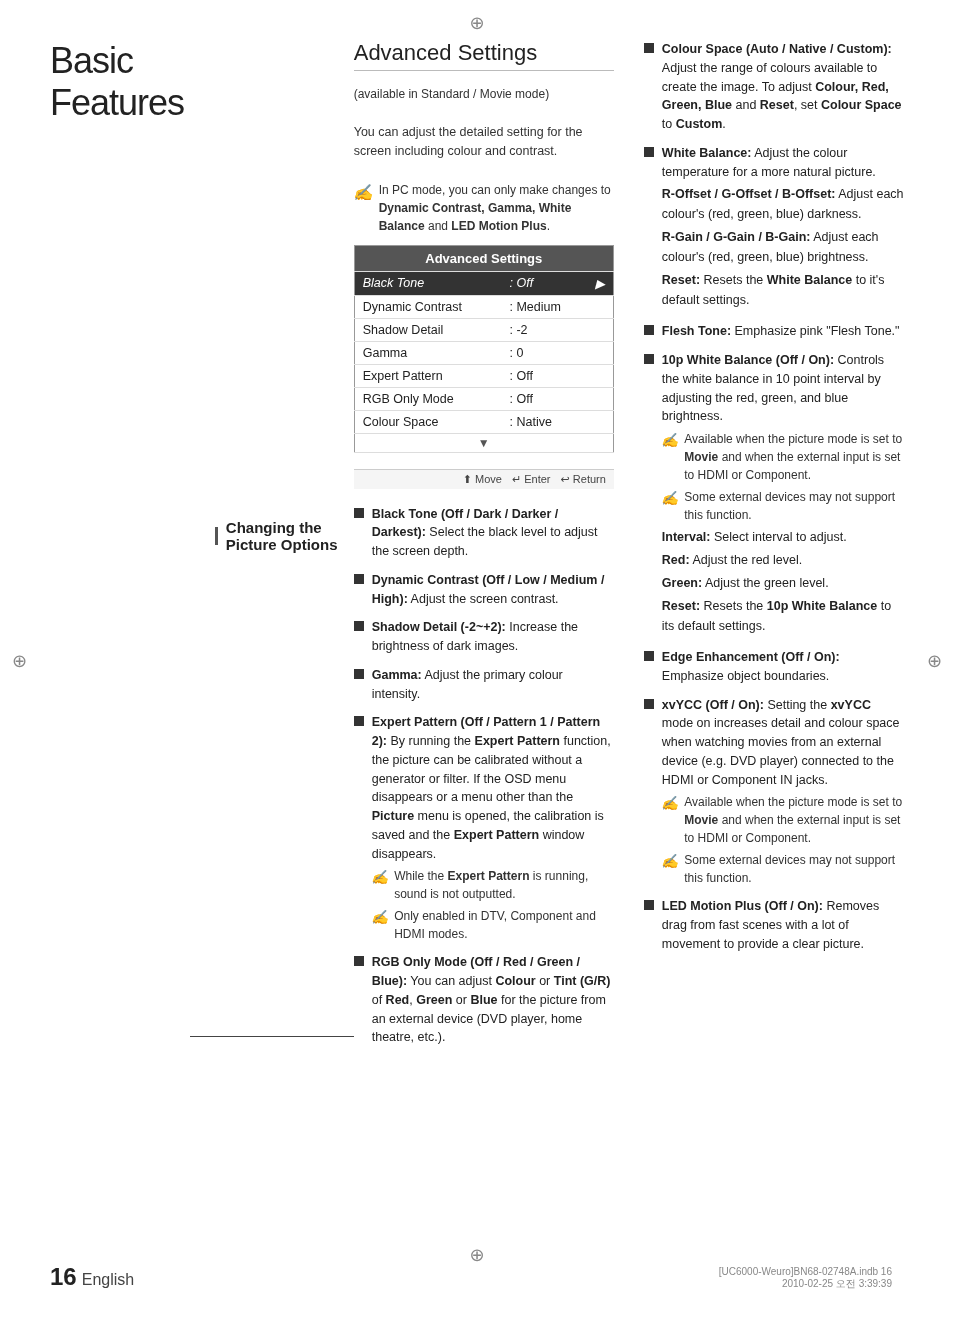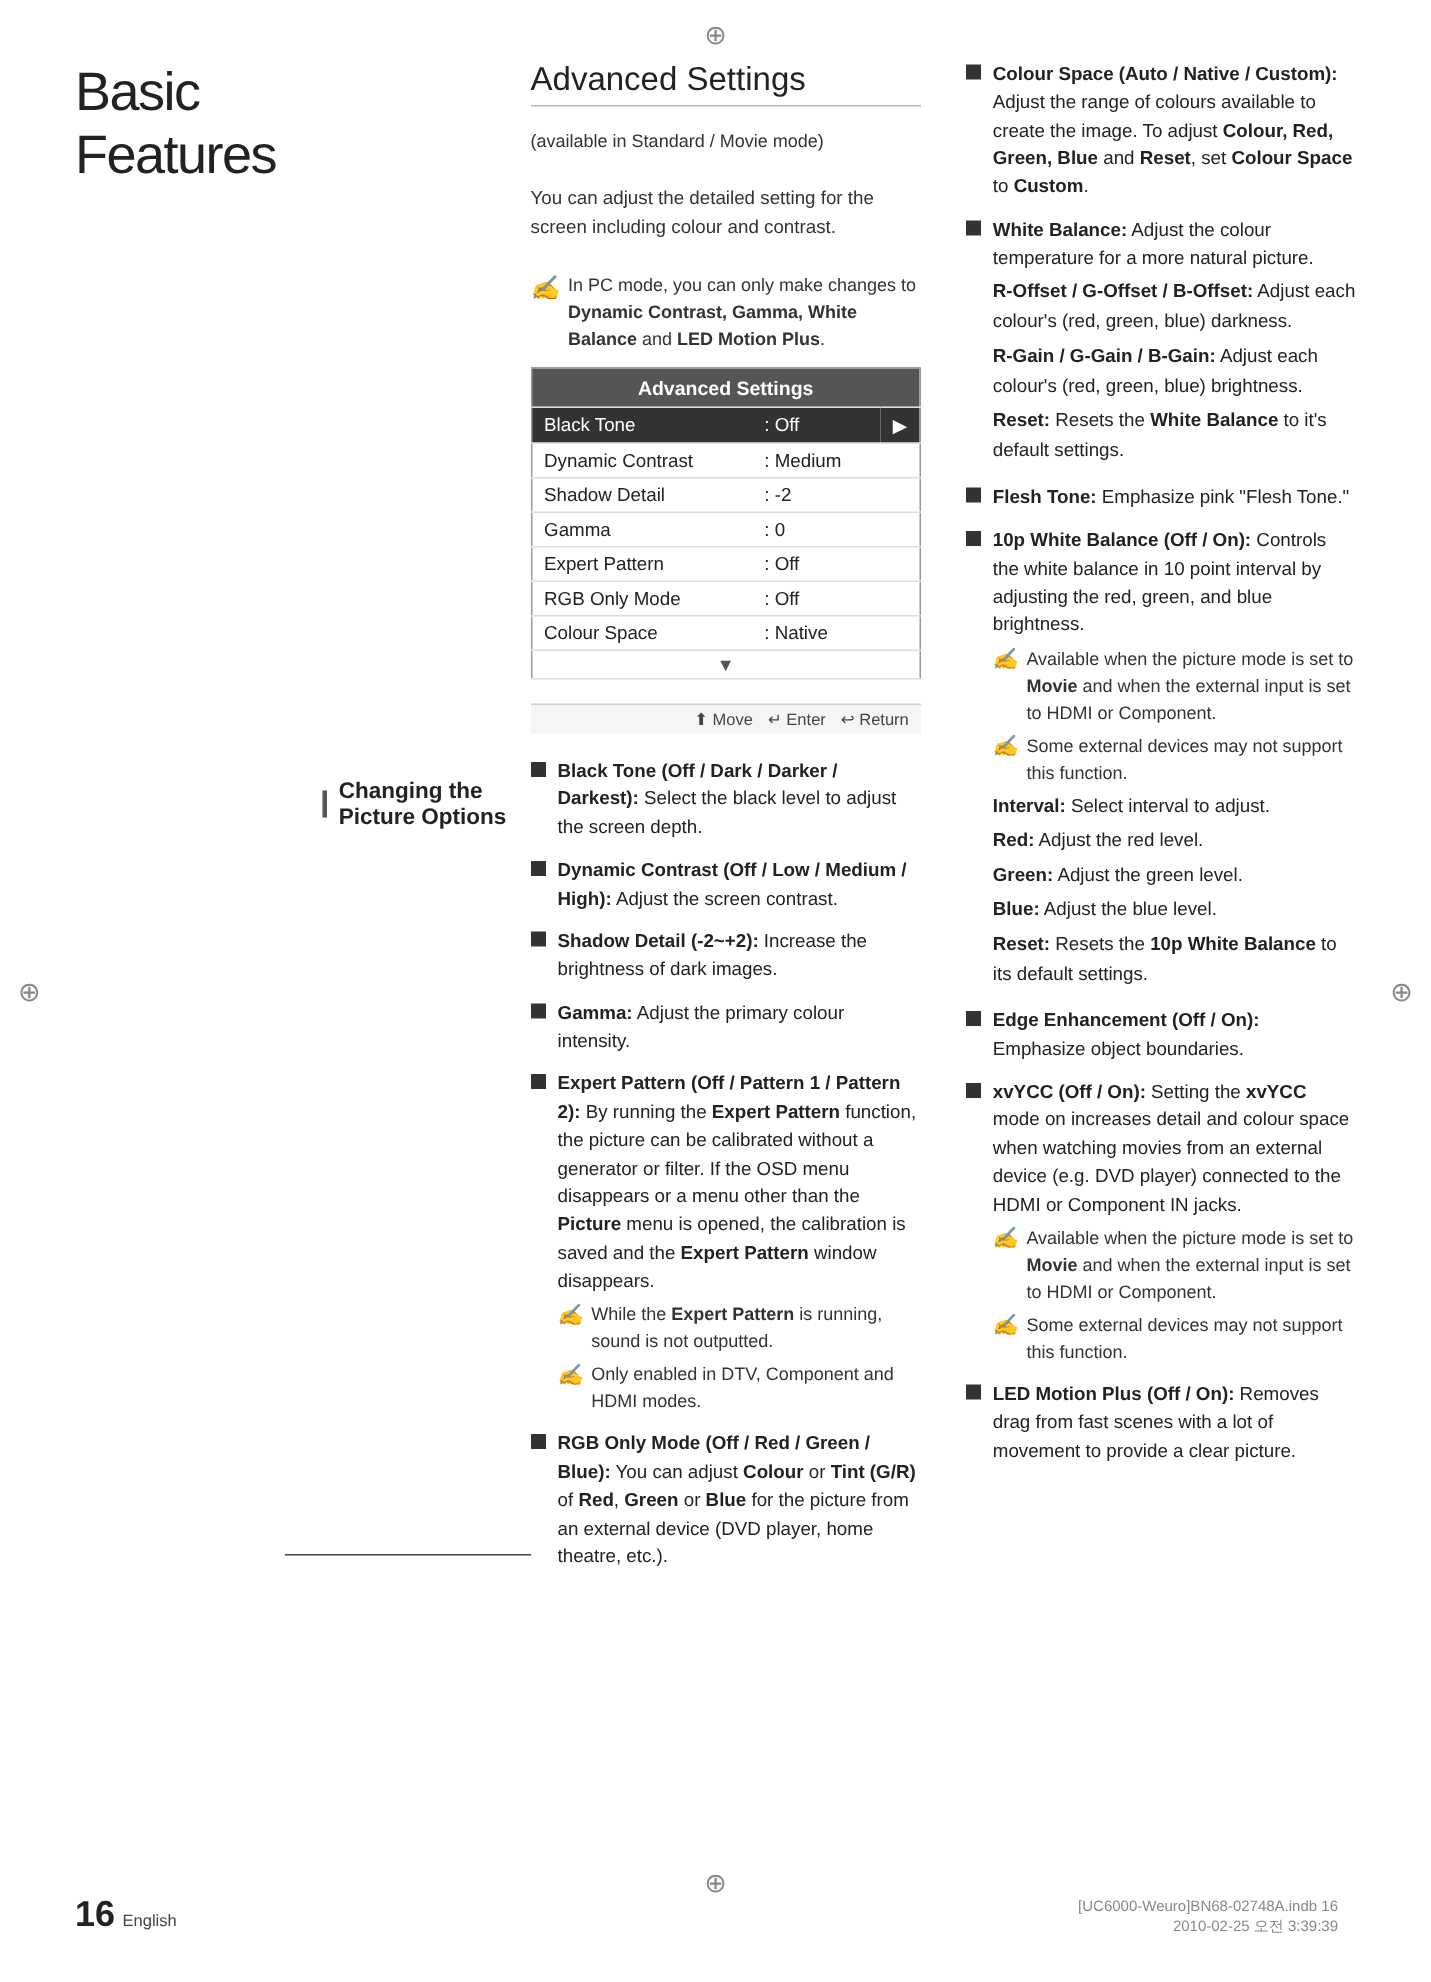--- a/index.html
+++ b/index.html
@@ -108,20 +108,21 @@
       font-size: 13px;
     }
     .settings-table tr td {
       padding: 4px 8px;
       border-bottom: 1px solid #ddd;
       color: #222;
     }
     .settings-table tr.selected-row {
       background: #333;
       color: #fff;
+      font-style: italic;
     }
     .settings-table tr.selected-row td {
       color: #fff;
     }
     .settings-table td.arrow-cell {
       text-align: right;
       width: 20px;
     }
     .table-nav {
       background: #f5f5f5;
@@ -201,21 +202,21 @@
       display: flex;
       align-items: baseline;
       gap: 5px;
     }
     .page-number {
       font-size: 24px;
       font-weight: bold;
       color: #222;
     }
     .english-label {
-      font-size: 11px;
+      font-size: 16px;
       color: #444;
     }
     .divider-line {
       border: none;
       border-top: 1px solid #bbb;
       margin-bottom: 16px;
     }
     .crosshair-top {
       position: absolute;
       top: 12px;
@@ -420,21 +421,20 @@
               <span class="note-icon">✍</span>
               <span>Available when the picture mode is set to <b>Movie</b> and when the external input is set to HDMI or Component.</span>
             </div>
             <div class="sub-note">
               <span class="note-icon">✍</span>
               <span>Some external devices may not support this function.</span>
             </div>
             <div class="sub-item"><b>Interval:</b> Select interval to adjust.</div>
             <div class="sub-item"><b>Red:</b> Adjust the red level.</div>
             <div class="sub-item"><b>Green:</b> Adjust the green level.</div>
-            <div class="sub-item"><b>Blue:</b> Adjust the blue level.</div>
             <div class="sub-item"><b>Reset:</b> Resets the <b>10p White Balance</b> to its default settings.</div>
           </span>
         </li>
 
         <li class="bullet-item">
           <span class="bullet-square"></span>
           <span class="bullet-content"><b>Edge Enhancement (Off / On):</b> Emphasize object boundaries.</span>
         </li>
 
         <li class="bullet-item">

